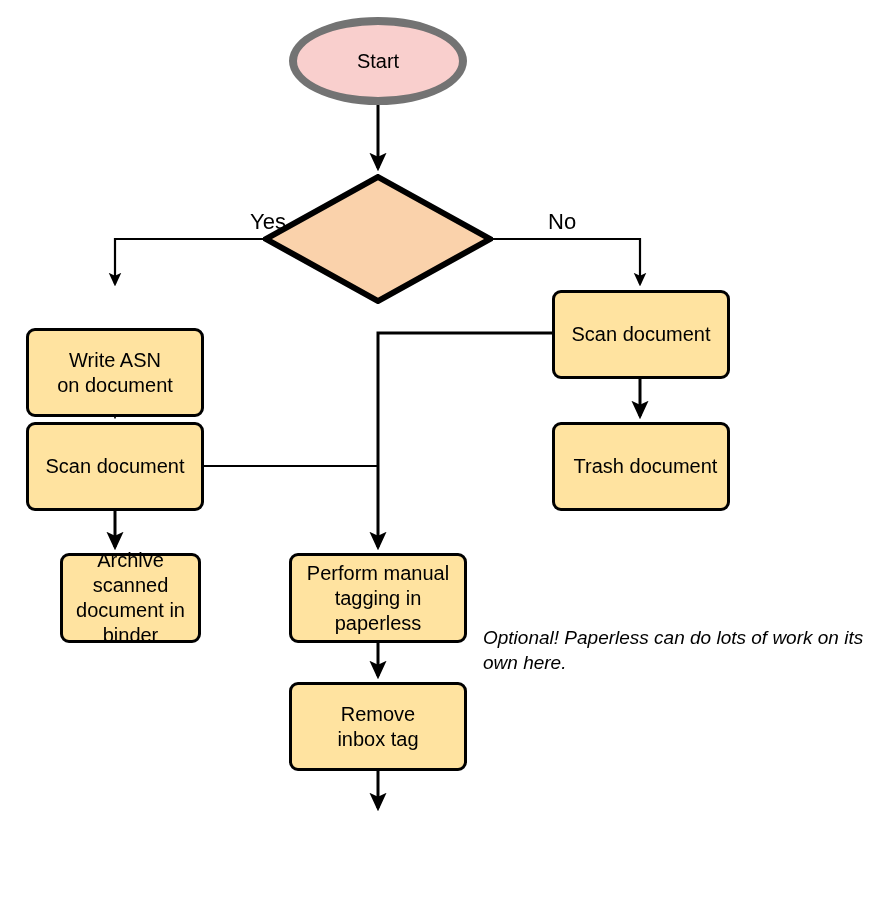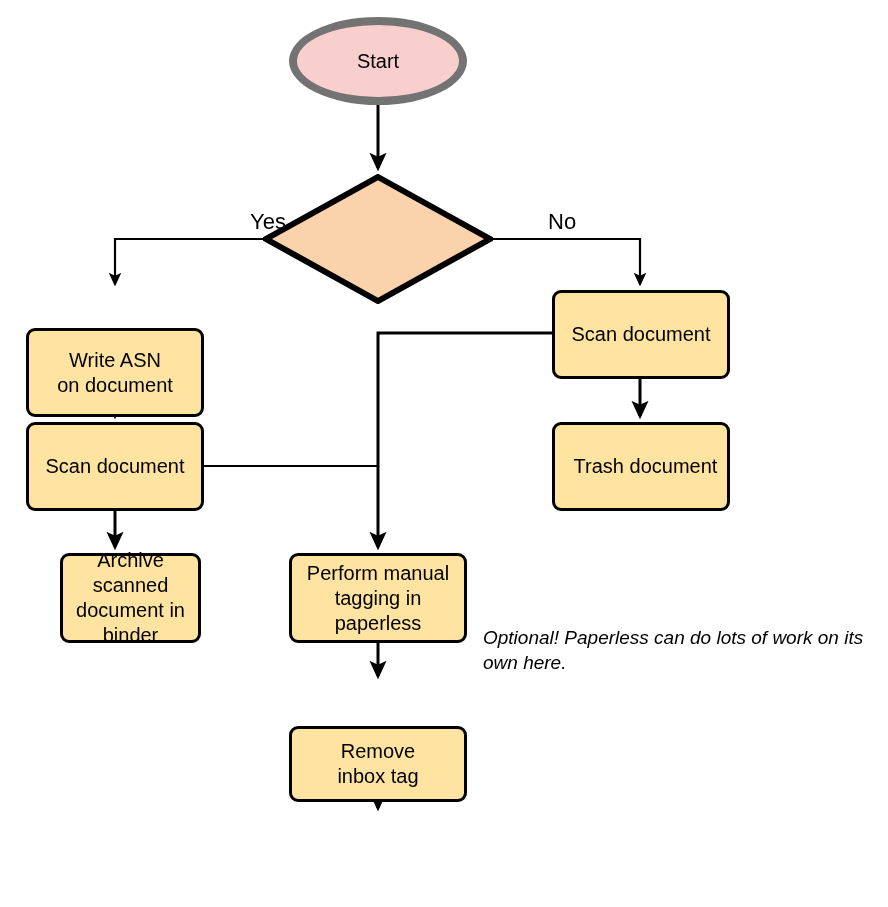--- a/index.html
+++ b/index.html
@@ -153,21 +153,21 @@
   <div class="node process" style="left:552px; top:422px; width:178px; height:89px;padding-left:9px;">
     <span>Trash document</span>
   </div>
 
   <div class="node process" style="left:289px; top:553px; width:178px; height:90px;">
     <span>Perform manual
 tagging in
 paperless</span>
   </div>
 
-  <div class="node process" style="left:289px; top:682px; width:178px; height:76px;margin-top:44px;">
+  <div class="node process" style="left:289px; top:682px; width:178px; height:89px;">
     <span>Remove
 inbox tag</span>
   </div>
 
 
   <div class="note" style="left:483px; top:585px; width:402px;margin-top:40px;">Optional! Paperless can do lots of work on its own here.</div>
 
 </div>
 
 </body></html>

